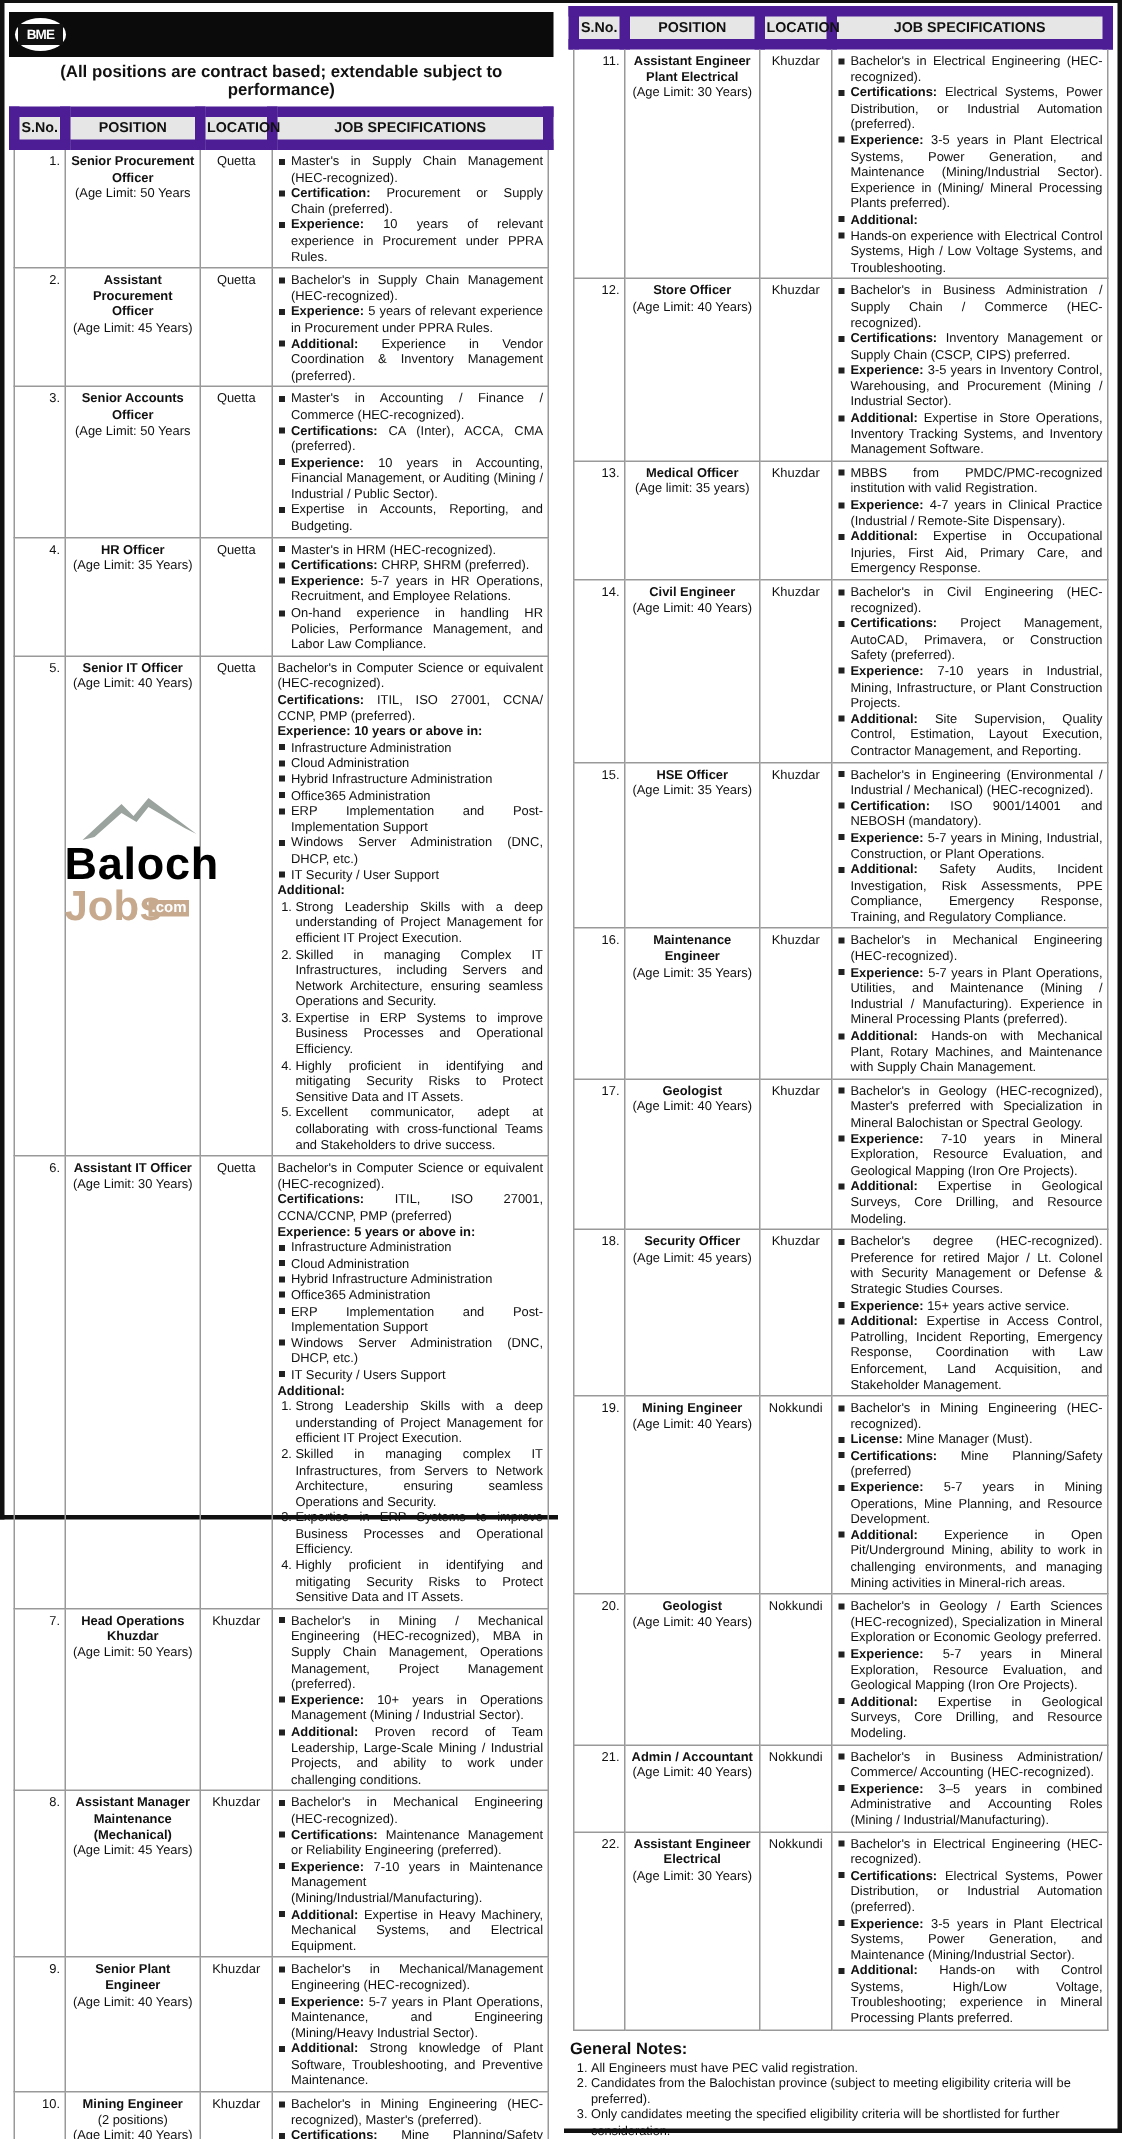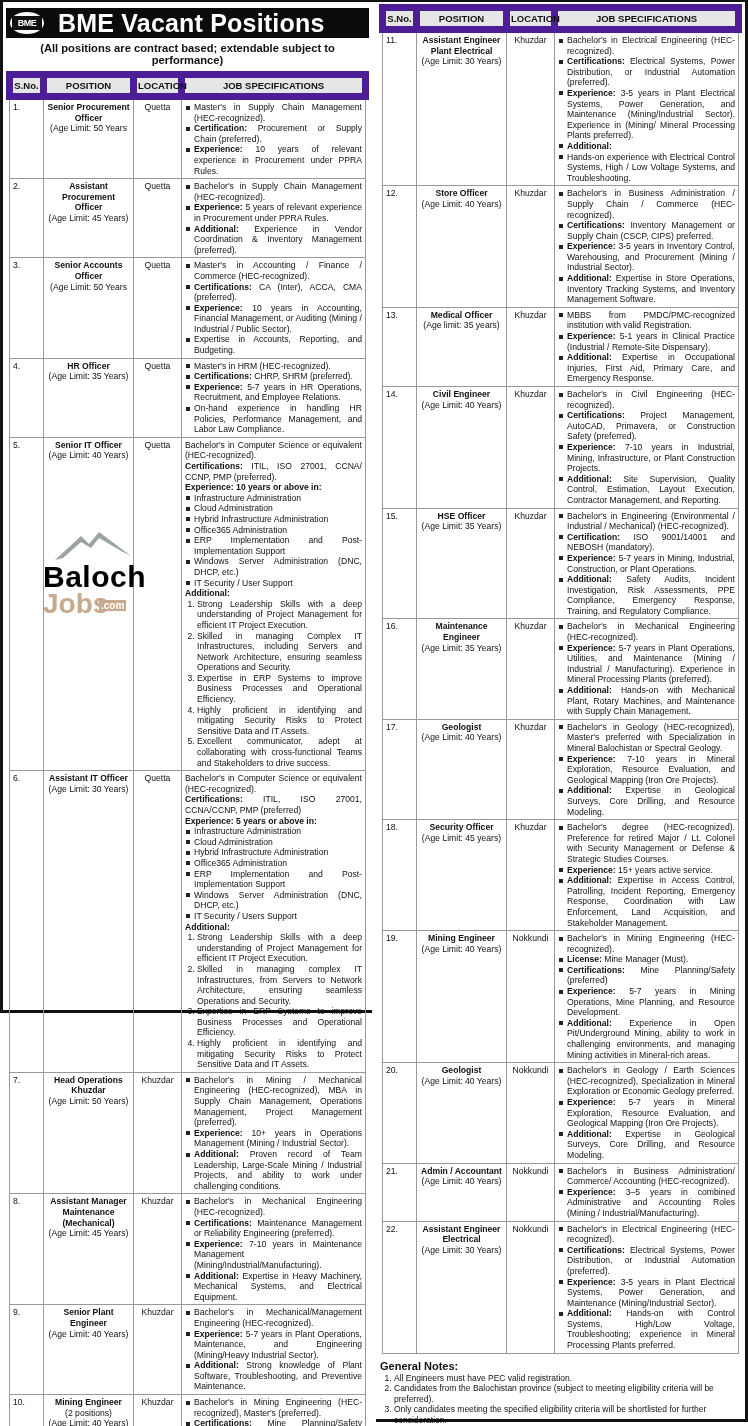--- a/index.html
+++ b/index.html
@@ -10,21 +10,21 @@
   .col-right { left: 376px; width: 372px; height: 1422px; border-right: 3px solid #111; border-bottom: 3px solid #111; }
   .topline { position:absolute; top:0; height:2px; background:#111; }
   .banner { margin: 8px 3px 0 3px; height: 30px; background: #0b0b0b; display: flex; align-items: center; }
   .logo { width: 34px; height: 22px; margin-left: 4px; background: #fff; border-radius: 50%/50%; display: flex; align-items: center; justify-content: center; position: relative; }
   .logo-inner { width: 30px; height: 14px; background: #111; color: #fff; font-size: 9px; font-weight: bold; display: flex; align-items: center; justify-content: center; letter-spacing: -0.5px; }
   .title { color: #fff; font-weight: bold; font-size: 25px; margin-left: 14px; letter-spacing: 0.2px; }
   .subtitle { text-align: center; font-weight: bold; font-size: 11.2px; margin: 4px 0 5px 0; }
   table { border-collapse: collapse; width: 100%; table-layout: fixed; }
   th { background: #e6e6e6; font-size: 9.5px; font-weight: bold; border: 7px solid #4c1d95; padding: 2px 1px; text-align: center; }
   td { border: 1px solid #999; font-size: 8.6px; line-height: 10.6px; vertical-align: top; padding: 2px 3px; }
-  td.sno { text-align: left; }
+  td.sno { text-align: right; }
   td.pos { text-align: center; }
   td.loc { text-align: center; }
   .pos-name { font-weight: bold; display: block; }
   .pos-sub { display: block; }
   ul.specs { list-style: none; }
   ul.specs li { padding-left: 9px; position: relative; text-align: justify; }
   ul.specs li::before { content: ""; position: absolute; left: 1px; top: 3.5px; width: 4px; height: 4px; background: #222; }
   .lbl { font-weight: bold; }
   .plain { text-align: justify; }
   ol.addl { padding-left: 12px; }
@@ -41,21 +41,20 @@
 </head>
 <body>
 
 <div class="topline" style="left:0;width:748px;"></div>
 
 <div class="col col-left">
   <div class="banner">
     <div class="logo">
       <div class="logo-inner">BME</div>
     </div>
-    <div class="title">BME Vacant Positions</div>
   </div>
   <div class="subtitle">(All positions are contract based; extendable subject to performance)</div>
   <div class="tblwrap">
     <table>
       <colgroup>
           <col style="width:34px">
           <col style="width:90px">
           <col style="width:48px">
           <col>
         </colgroup>
@@ -318,21 +317,21 @@
           <tr>
             <td class="sno">13.</td>
             <td class="pos">
               <span class="pos-name">Medical Officer</span>
               <span class="pos-sub">(Age limit: 35 years)</span>
             </td>
             <td class="loc">Khuzdar</td>
             <td class="spec">
               <ul class="specs">
                 <li><span>MBBS from PMDC/PMC-recognized institution with valid Registration.</span></li>
-                <li><span class="lbl">Experience:</span><span> 5-1 years in Clinical Practice (Industrial / Remote-Site Dispensary).</span></li>
+                <li><span class="lbl">Experience:</span><span> 4-7 years in Clinical Practice (Industrial / Remote-Site Dispensary).</span></li>
                 <li><span class="lbl">Additional:</span><span> Expertise in Occupational Injuries, First Aid, Primary Care, and Emergency Response.</span></li>
               </ul>
             </td>
           </tr>
           <tr>
             <td class="sno">14.</td>
             <td class="pos">
               <span class="pos-name">Civil Engineer</span>
               <span class="pos-sub">(Age Limit: 40 Years)</span>
             </td>

